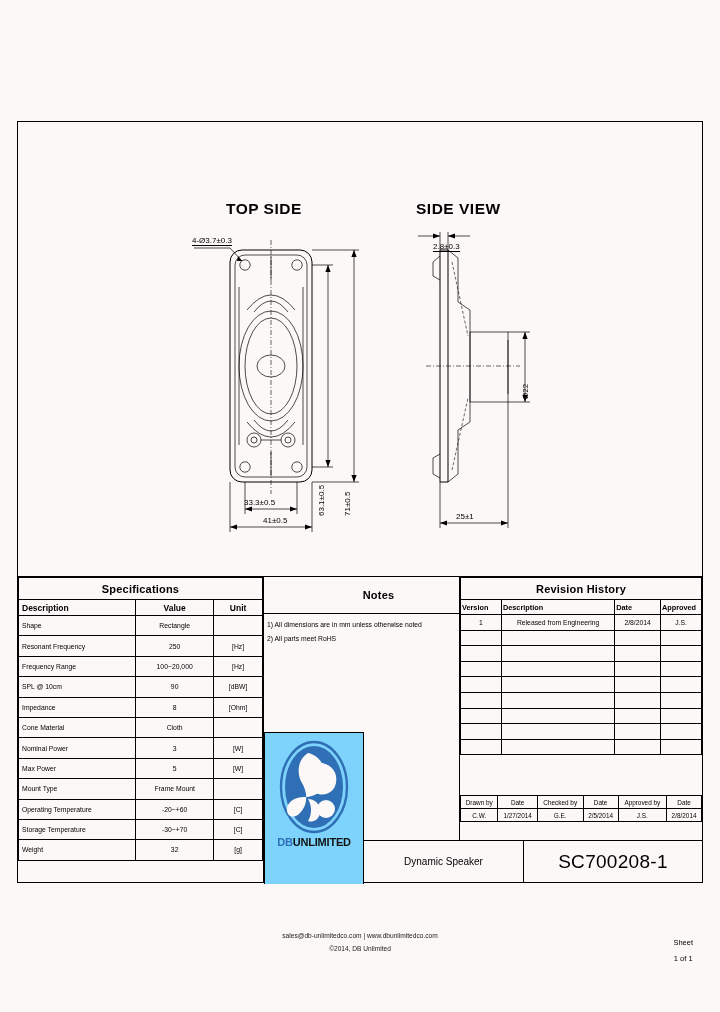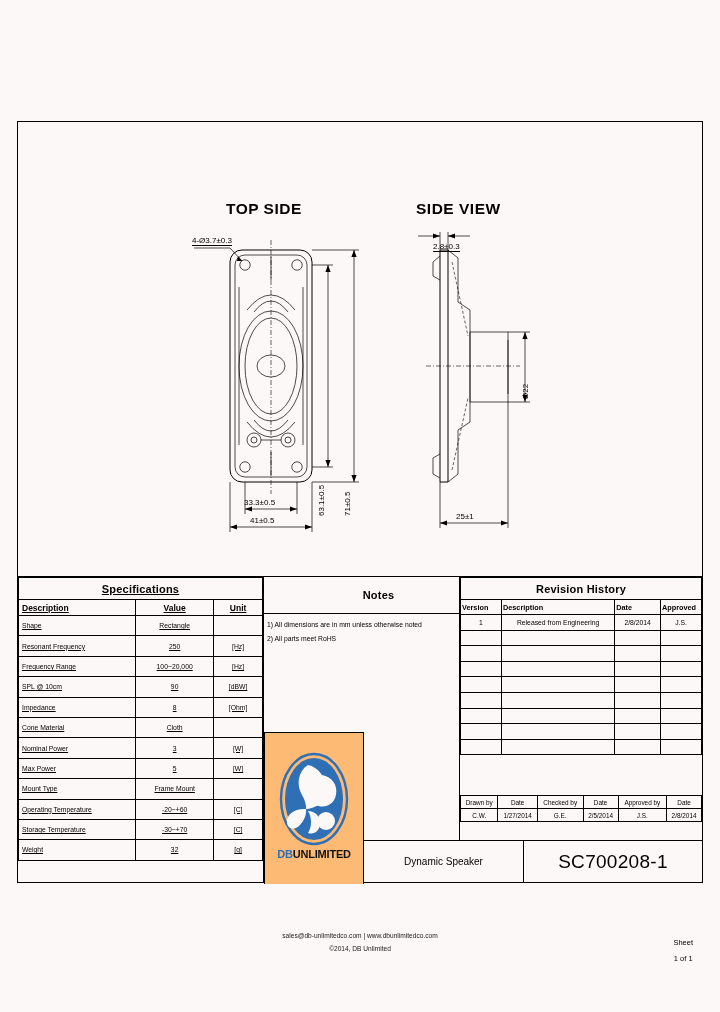--- a/index.html
+++ b/index.html
@@ -47,21 +47,21 @@
   .thin { stroke-width:.7; }
   .med  { stroke-width:1; }
   .dash { stroke-dasharray:5 2 1 2; stroke-width:.6; }
   .hid  { stroke-dasharray:3 2; stroke-width:.6; }
 
   
   #bottom-block {
     position:absolute; left:0; top:455px; right:0; bottom:0;
     display:flex;
   }
-  #spec-col { width:246px; border-right:1.6px solid #000;text-decoration:underline; }
+  #spec-col { width:246px; border-right:1.6px solid #000; }
   #notes-col { width:196px; border-right:1.6px solid #000; position:relative; }
   #rev-col { flex:1; position:relative; }
 
   table { border-collapse:collapse; width:100%; }
   td, th { border:1px solid #000; font-weight:normal; }
 
   .blk-title {
     text-align:center; font-size:11px; font-weight:bold;
     height:22px; letter-spacing:.2px;
   }
@@ -81,24 +81,24 @@
   #sig-table { position:absolute; left:0; bottom:60px; width:100%; }
   #sig-table td { height:13px; font-size:6.4px; text-align:center; }
   #sig-table .sig-hdr td { font-weight:normal; }
 
   
   #logo-cell {
     position:absolute; left:246px; top:610px;
     width:100px; height:152px;
     border-left:1.6px solid #000; border-right:1.6px solid #000;
     border-top:1.6px solid #000;
-    background:#fdba74;
+    background:#7dd3fc;
     display:flex; flex-direction:column;
     align-items:center; justify-content:flex-start;
-    padding-top:18px;
+    padding-top:6px;
     z-index:3;
   }
   #logo-mark { width:72px; height:96px; }
   #logo-word { font-size:11px; letter-spacing:-.2px; white-space:nowrap; margin-top:1px; }
   #logo-word .db { color:#2f6fb5; font-weight:bold; }
   #logo-word .unl { color:#111; font-weight:bold; }
 
   
   #title-strip {
     position:absolute; left:346px; bottom:0; right:0; height:42px;
@@ -197,21 +197,21 @@
       <line class="ln thin" x1="62" y1="295" x2="144" y2="295"></line>
       <polygon points="62,295 69,292.4 69,297.6" fill="#000"></polygon>
       <polygon points="144,295 137,292.4 137,297.6" fill="#000"></polygon>
     </svg>
 
     <div class="leader-text" style="left:174px; top:114px; border-bottom:.8px solid #000;">4-Ø3.7±0.3</div>
 
     <div class="dim-text vert" style="left:308px; top:385px;">63.1±0.5</div>
     <div class="dim-text vert" style="left:334px; top:385px;">71±0.5</div>
     <div class="dim-text" style="left:226px; top:376px;">33.3±0.5</div>
-    <div class="dim-text" style="left:232px; top:394px;">41±0.5</div>
+    <div class="dim-text" style="left:245px; top:394px;">41±0.5</div>
 
     <svg id="side-view-svg" width="290" height="420" style="position:absolute; left:390px; top:110px;">
 
       <path class="ln med" d="M 32 18 L 40 18 L 40 250 L 32 250 Z"></path>
 
       <path class="ln thin" d="M 40 18 L 50 26 L 50 70 L 62 78 L 62 190 L 50 198 L 50 242 L 40 250"></path>
 
       <rect class="ln thin" x="62" y="100" width="38" height="70"></rect>
 
       <line class="ln thin" x1="100" y1="108" x2="100" y2="162"></line>

